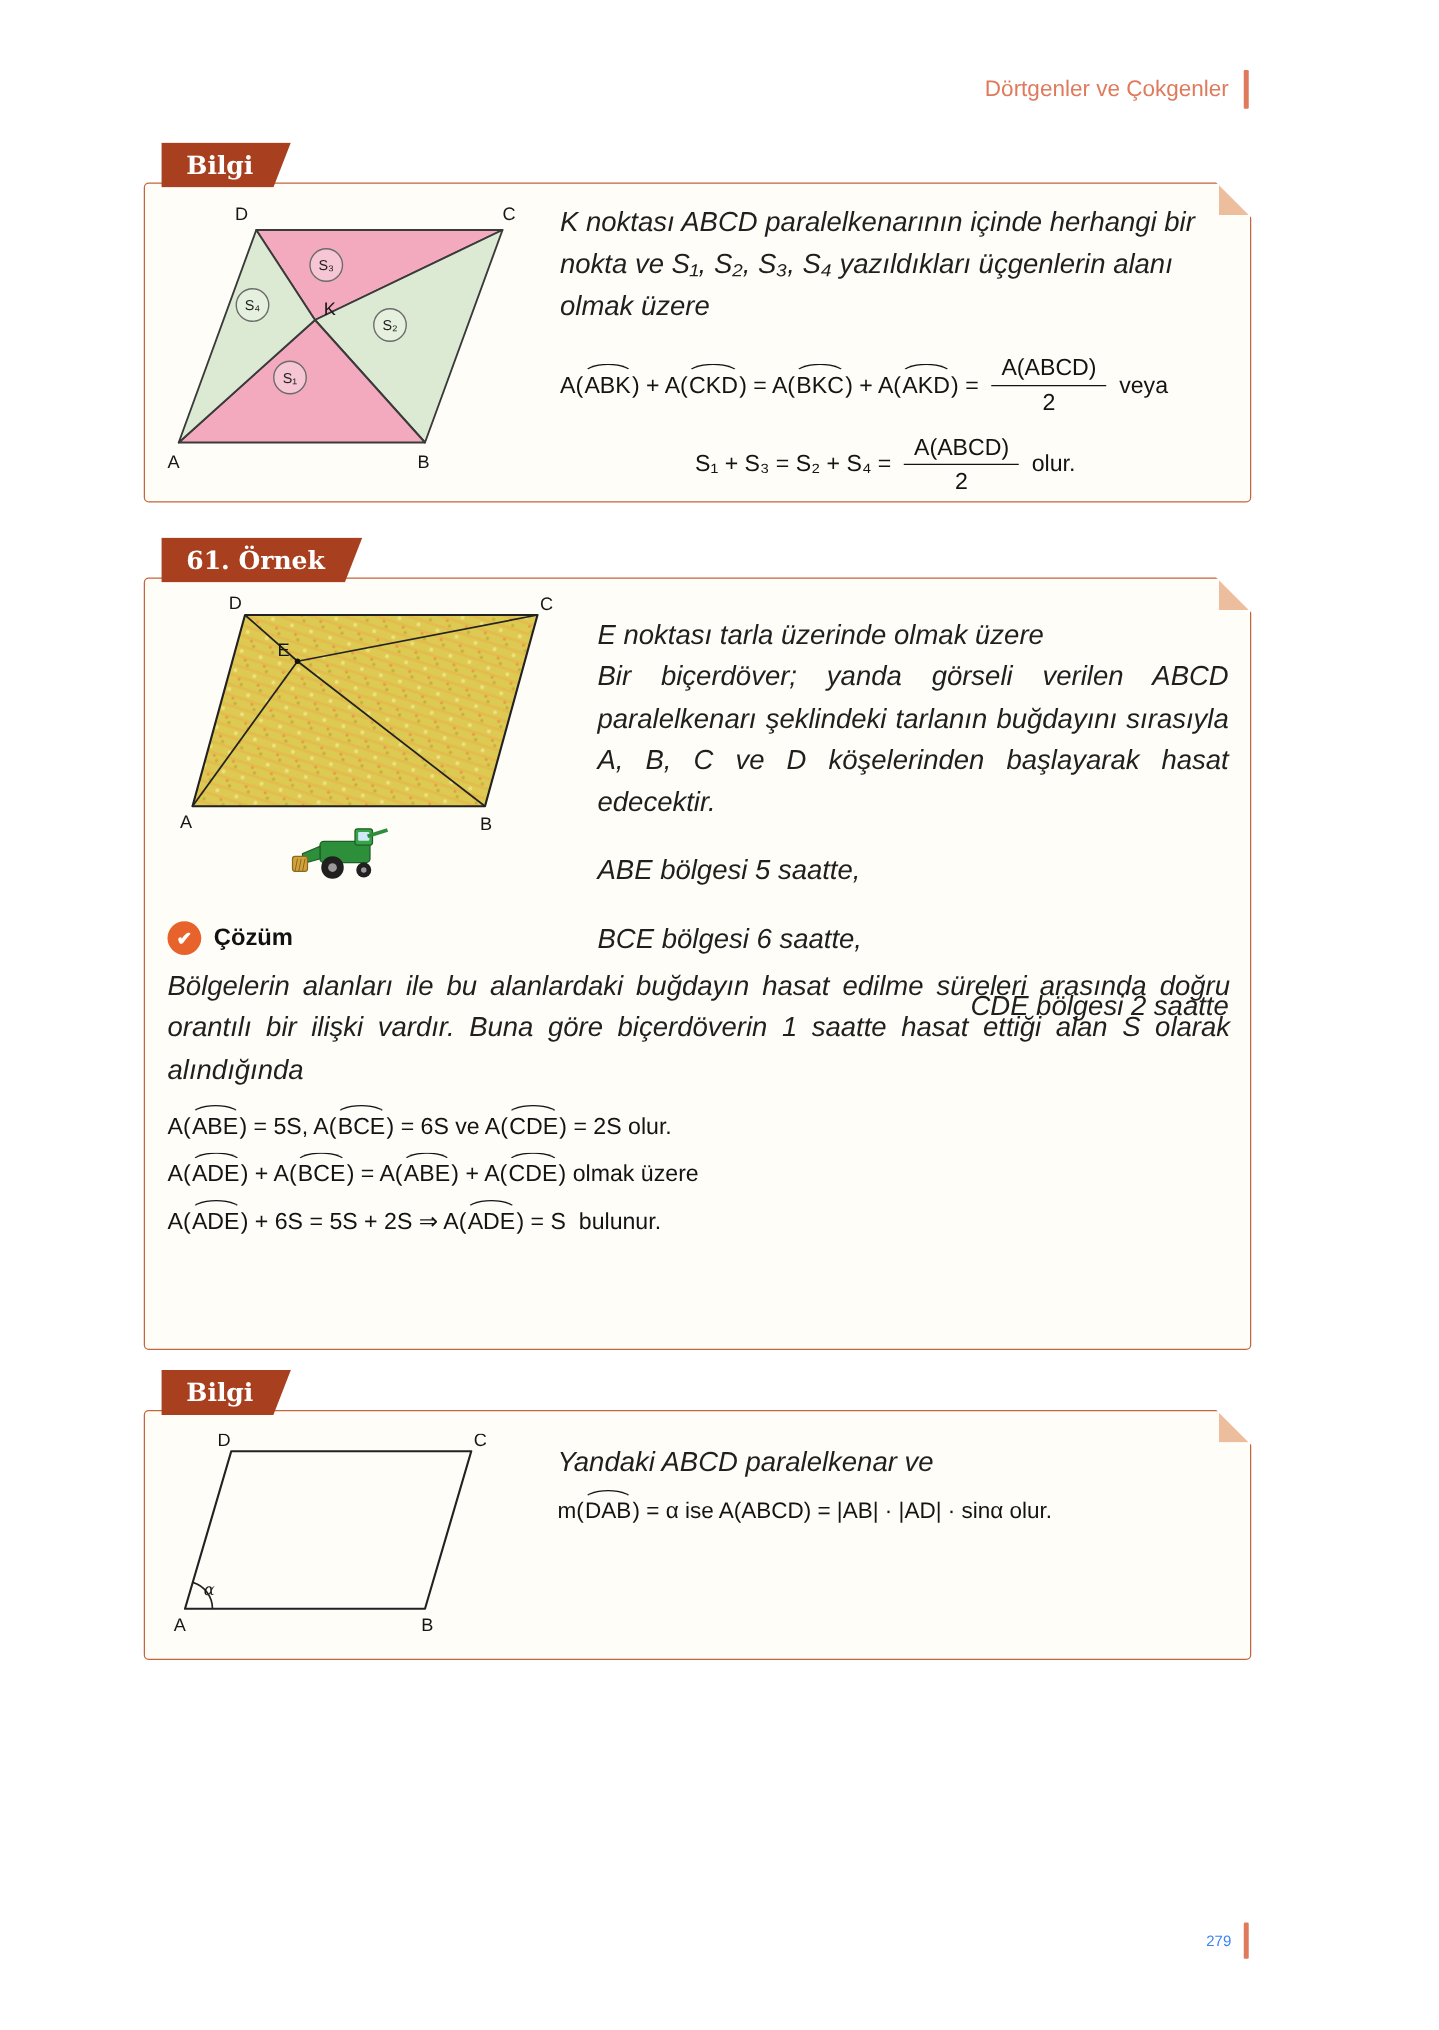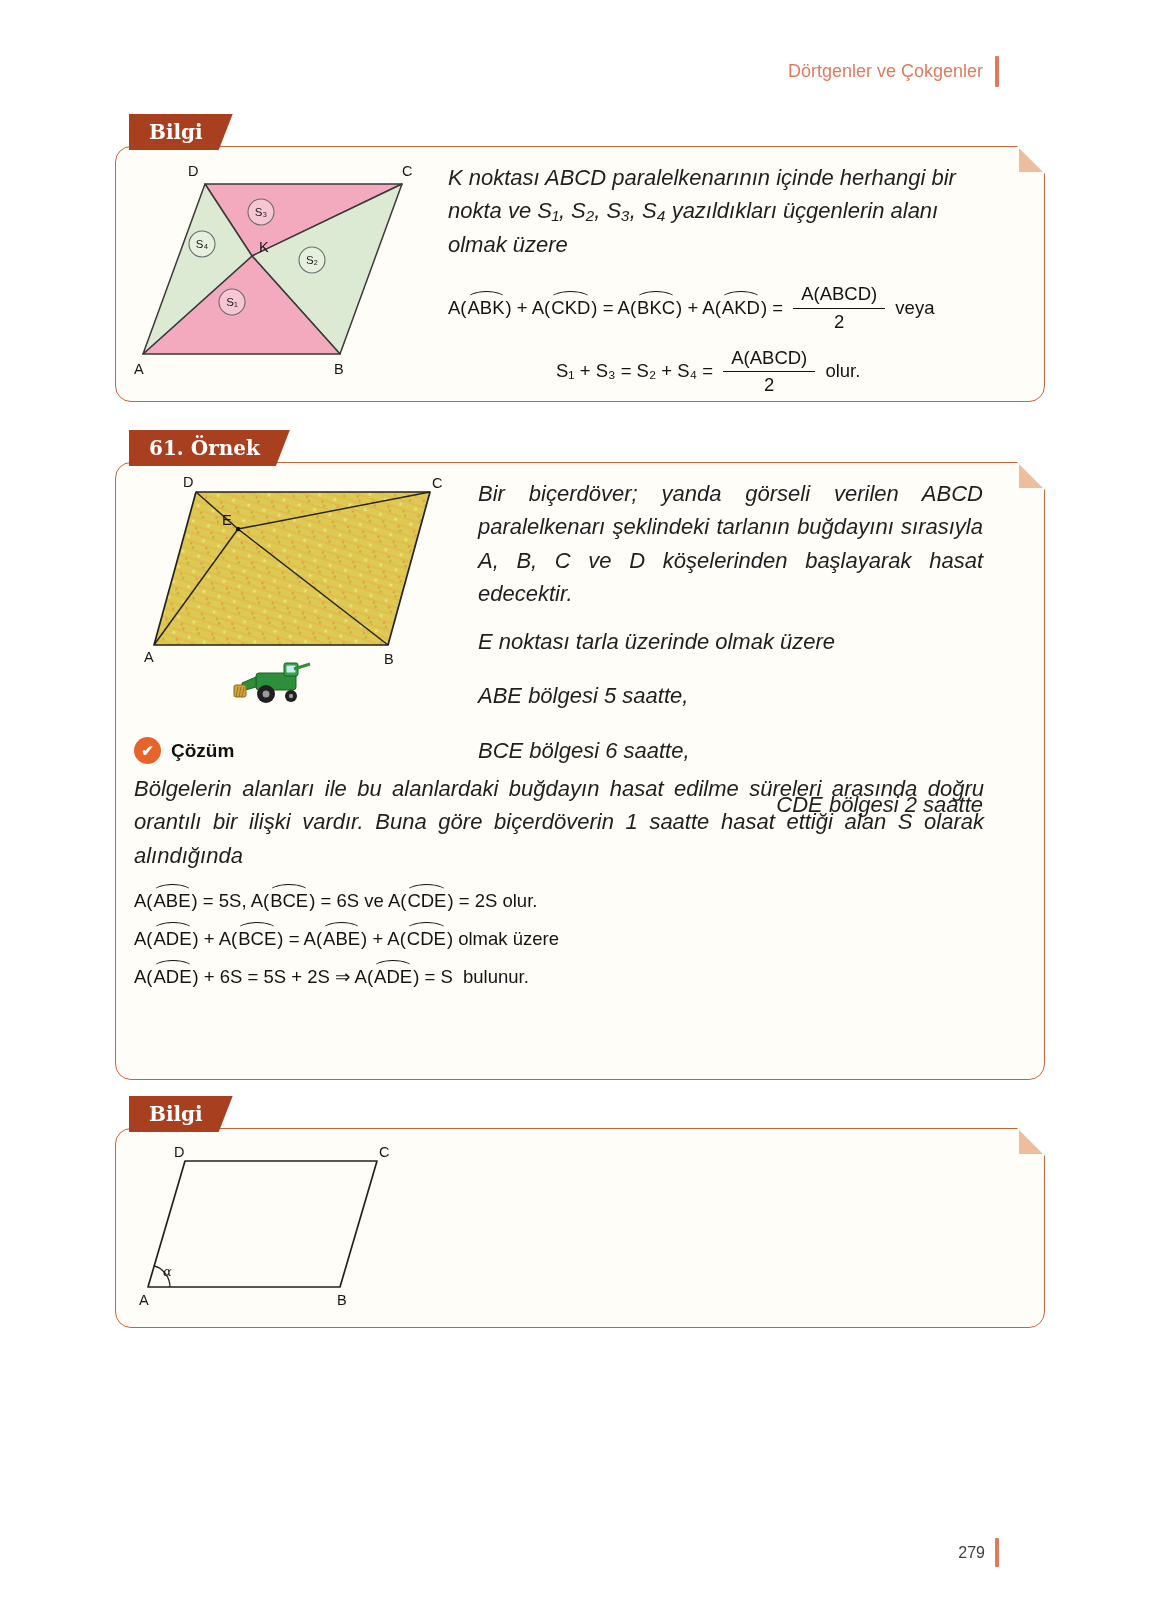--- a/index.html
+++ b/index.html
@@ -5,25 +5,25 @@
   html,body{margin:0;padding:0;background:#ffffff;}
   .page{position:relative;width:1151px;height:1624px;background:#ffffff;
         font-family:"Liberation Sans",sans-serif;color:#1f1f1f;overflow:hidden;}
 
   
   .chapter-header{position:absolute;top:56px;right:152px;display:flex;align-items:center;gap:12px;}
   .chapter-title{font-size:18px;color:#df7b5c;}
   .vbar{width:4px;background:#df7b5c;border-radius:1px;}
   .h31{height:31px;} .h29{height:29px;}
   .pagenum-row{position:absolute;top:1538px;right:152px;display:flex;align-items:center;gap:10px;}
-  .pagenum{font-size:16px;color:#404040;}
+  .pagenum{font-size:12px;color:#3b82f6;}
 
   
   .infobox{position:absolute;left:115px;width:884px;background:#fffdf8;
-           border:1.7px solid #c2663c;border-radius:16px;padding-left:44px;}
+           border:1.7px solid #c2663c;border-radius:4px;}
   .tab{position:absolute;top:-33px;left:13px;height:36px;background:#a8401f;color:#ffffff;
        font-family:"DejaVu Serif",serif;font-weight:700;font-size:20px;line-height:37px;
        padding:0 30px 0 20px;clip-path:polygon(0 0,100% 0,calc(100% - 14px) 100%,0 100%);}
   .cut{position:absolute;top:-2px;right:-2px;width:30px;height:30px;background:#ffffff;
        clip-path:polygon(0 0,100% 0,100% 100%);}
   .fold{position:absolute;top:1px;right:1px;width:24px;height:24px;background:#ecbe9d;
         clip-path:polygon(0 0,100% 100%,0 100%);}
 
   .diag{position:absolute;}
   .tri{stroke:#3a3a3a;stroke-width:1.5;stroke-linejoin:round;}
@@ -161,22 +161,22 @@
         <rect x="0" y="22" width="12" height="12" rx="2" fill="#d3a23a" stroke="#8a6a1e" stroke-width="1"></rect>
         <path d="M2 34 L4 24 M5 34 L7 24 M8 34 L10 24" stroke="#8a6a1e" stroke-width="0.8" fill="none"></path>
         <circle cx="32" cy="31" r="9" fill="#202020"></circle>
           <circle cx="32" cy="31" r="3.5" fill="#9a9a9a"></circle>
         <circle cx="57" cy="33" r="6" fill="#202020"></circle>
           <circle cx="57" cy="33" r="2.2" fill="#9a9a9a"></circle>
       </g>
     </svg>
 
     <div style="position:absolute;left:362px;top:14px;width:505px;">
+      <p class="txt" style="margin-top:14px;">E noktası tarla üzerinde olmak üzere</p>
       <p class="txt justify">Bir biçerdöver; yanda görseli verilen ABCD paralelkenarı şeklindeki tarlanın buğdayını sırasıyla A, B, C ve D köşelerinden başlayarak hasat edecektir.</p>
-      <p class="txt" style="margin-top:14px;">E noktası tarla üzerinde olmak üzere</p>
       <p class="txt" style="margin-top:21px;">ABE bölgesi 5 saatte,</p>
       <p class="txt" style="margin-top:21px;">BCE bölgesi 6 saatte,</p>
       <p class="txt" style="margin-top:21px;text-align:right;">CDE bölgesi 2 saatte</p>
     </div>
 
     <div style="position:absolute;left:18px;top:258px;width:850px;">
 
       <div class="cozum">
         <span class="check">✔</span>
         <span class="label">Çözüm</span>
@@ -227,20 +227,28 @@
     <svg class="diag" style="left:16px;top:18px;" width="300" height="166" viewBox="0 0 300 166">
       <polygon points="16,140 208,140 245,14 53,14" fill="none" stroke="#222222" stroke-width="1.7" stroke-linejoin="round"></polygon>
       <path d="M 38 140 A 22 22 0 0 0 22.2 118.9" fill="none" stroke="#222222" stroke-width="1.3"></path>
       <text class="lbl-i" x="31" y="129">α</text>
       <text class="lbl" x="42" y="10">D</text>
       <text class="lbl" x="247" y="10">C</text>
       <text class="lbl" x="7" y="158">A</text>
       <text class="lbl" x="205" y="158">B</text>
     </svg>
 
+    <div style="position:absolute;left:330px;top:24px;width:545px;">
+      <p class="txt">Yandaki ABCD paralelkenar ve</p>
+      <div class="formula" style="margin-top:4px;font-size:18px;">
+        <span>m(</span>
+          <span class="arc">DAB</span>
+          <span>) = α ise A(ABCD) = |AB| · |AD| · sinα olur.</span>
+      </div>
+    </div>
   </section>
 
   <div class="pagenum-row">
     <span class="pagenum">279</span>
     <span class="vbar h29"></span>
   </div>
 
 </div>
 
 </body></html>

